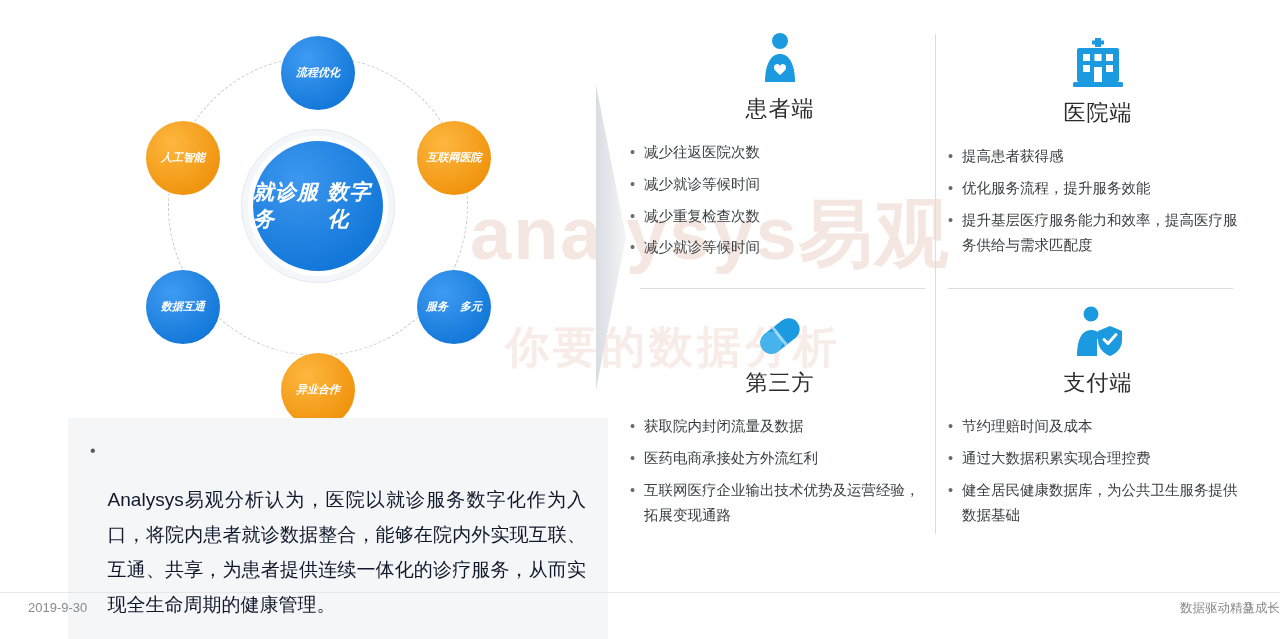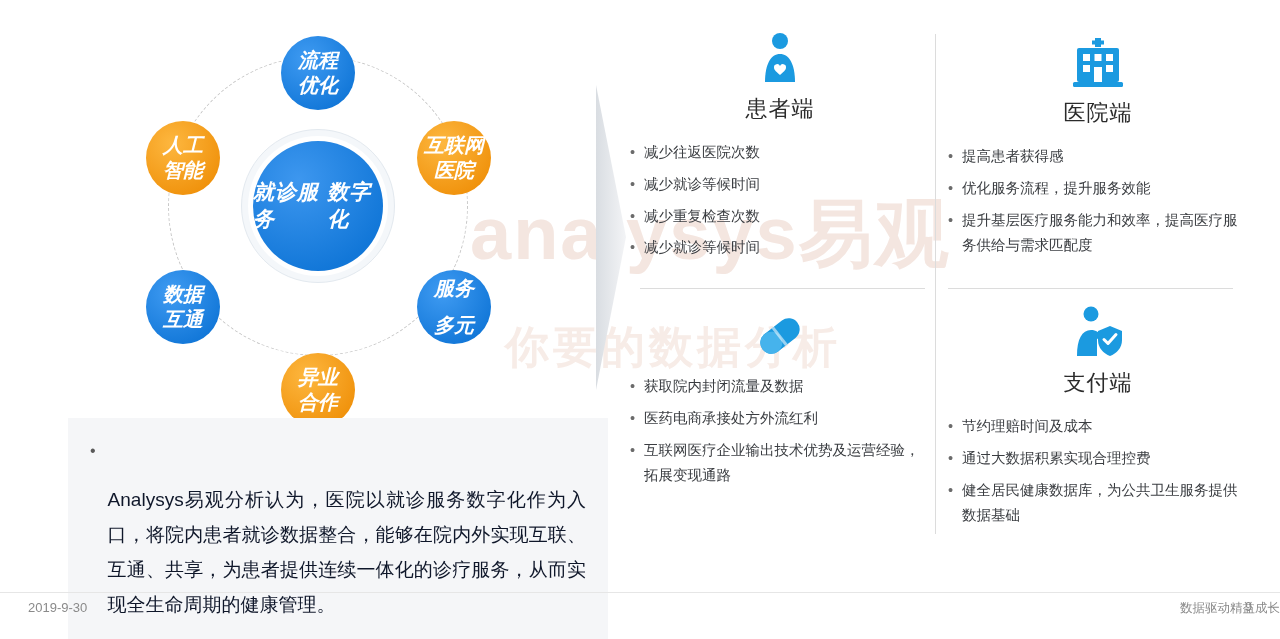--- a/index.html
+++ b/index.html
@@ -76,25 +76,24 @@
     font-weight: bold;
     line-height: 1.28;
     letter-spacing: 1px;
     box-shadow: 0 0 0 5px rgba(255,255,255,0.95);
   }
   .node {
     position: absolute;
     width: 74px; height: 74px;
     border-radius: 50%;
     display: flex;
-    flex-direction: column;
     align-items: center;
     justify-content: center;
     color: #ffffff;
-    font-size: 20px;
+    font-size: 11px;
     font-style: italic;
     font-weight: bold;
     line-height: 1.25;
     text-align: center;
   }
   .node.blue  { background: #1f86e8; background: radial-gradient(circle at 35% 30%, #3f9bf2 0%, #1277d8 78%); }
   .node.orange{ background: #f5a01c; background: radial-gradient(circle at 35% 30%, #fdb73f 0%, #f0920c 78%); }
 
   .node-top    { left: 221px; top: 18px; }
   .node-tr     { left: 357px; top: 103px; }
@@ -360,20 +359,21 @@
       <div class="q-icon">
         <svg width="56" height="44" viewBox="0 0 56 44" xmlns="http://www.w3.org/2000/svg">
           <g transform="rotate(-38 28 22)">
             <rect x="6" y="11" width="44" height="22" rx="11" fill="#1b9ae0"></rect>
             <path d="M17 11 h16 v22 h-16 a11 11 0 0 1 0 -22 z" fill="#ffffff" opacity="0"></path>
             <rect x="6" y="11" width="22" height="22" rx="11" fill="#46b3ec"></rect>
             <rect x="26" y="11" width="3" height="22" fill="#ffffff" opacity="0.55"></rect>
           </g>
         </svg>
       </div>
+      <div class="q-title">第三方</div>
       <ul class="q-list">
         <li>
             <span class="bl">•</span>
             <span class="tx">获取院内封闭流量及数据</span>
           </li>
         <li>
             <span class="bl">•</span>
             <span class="tx">医药电商承接处方外流红利</span>
           </li>
         <li>

